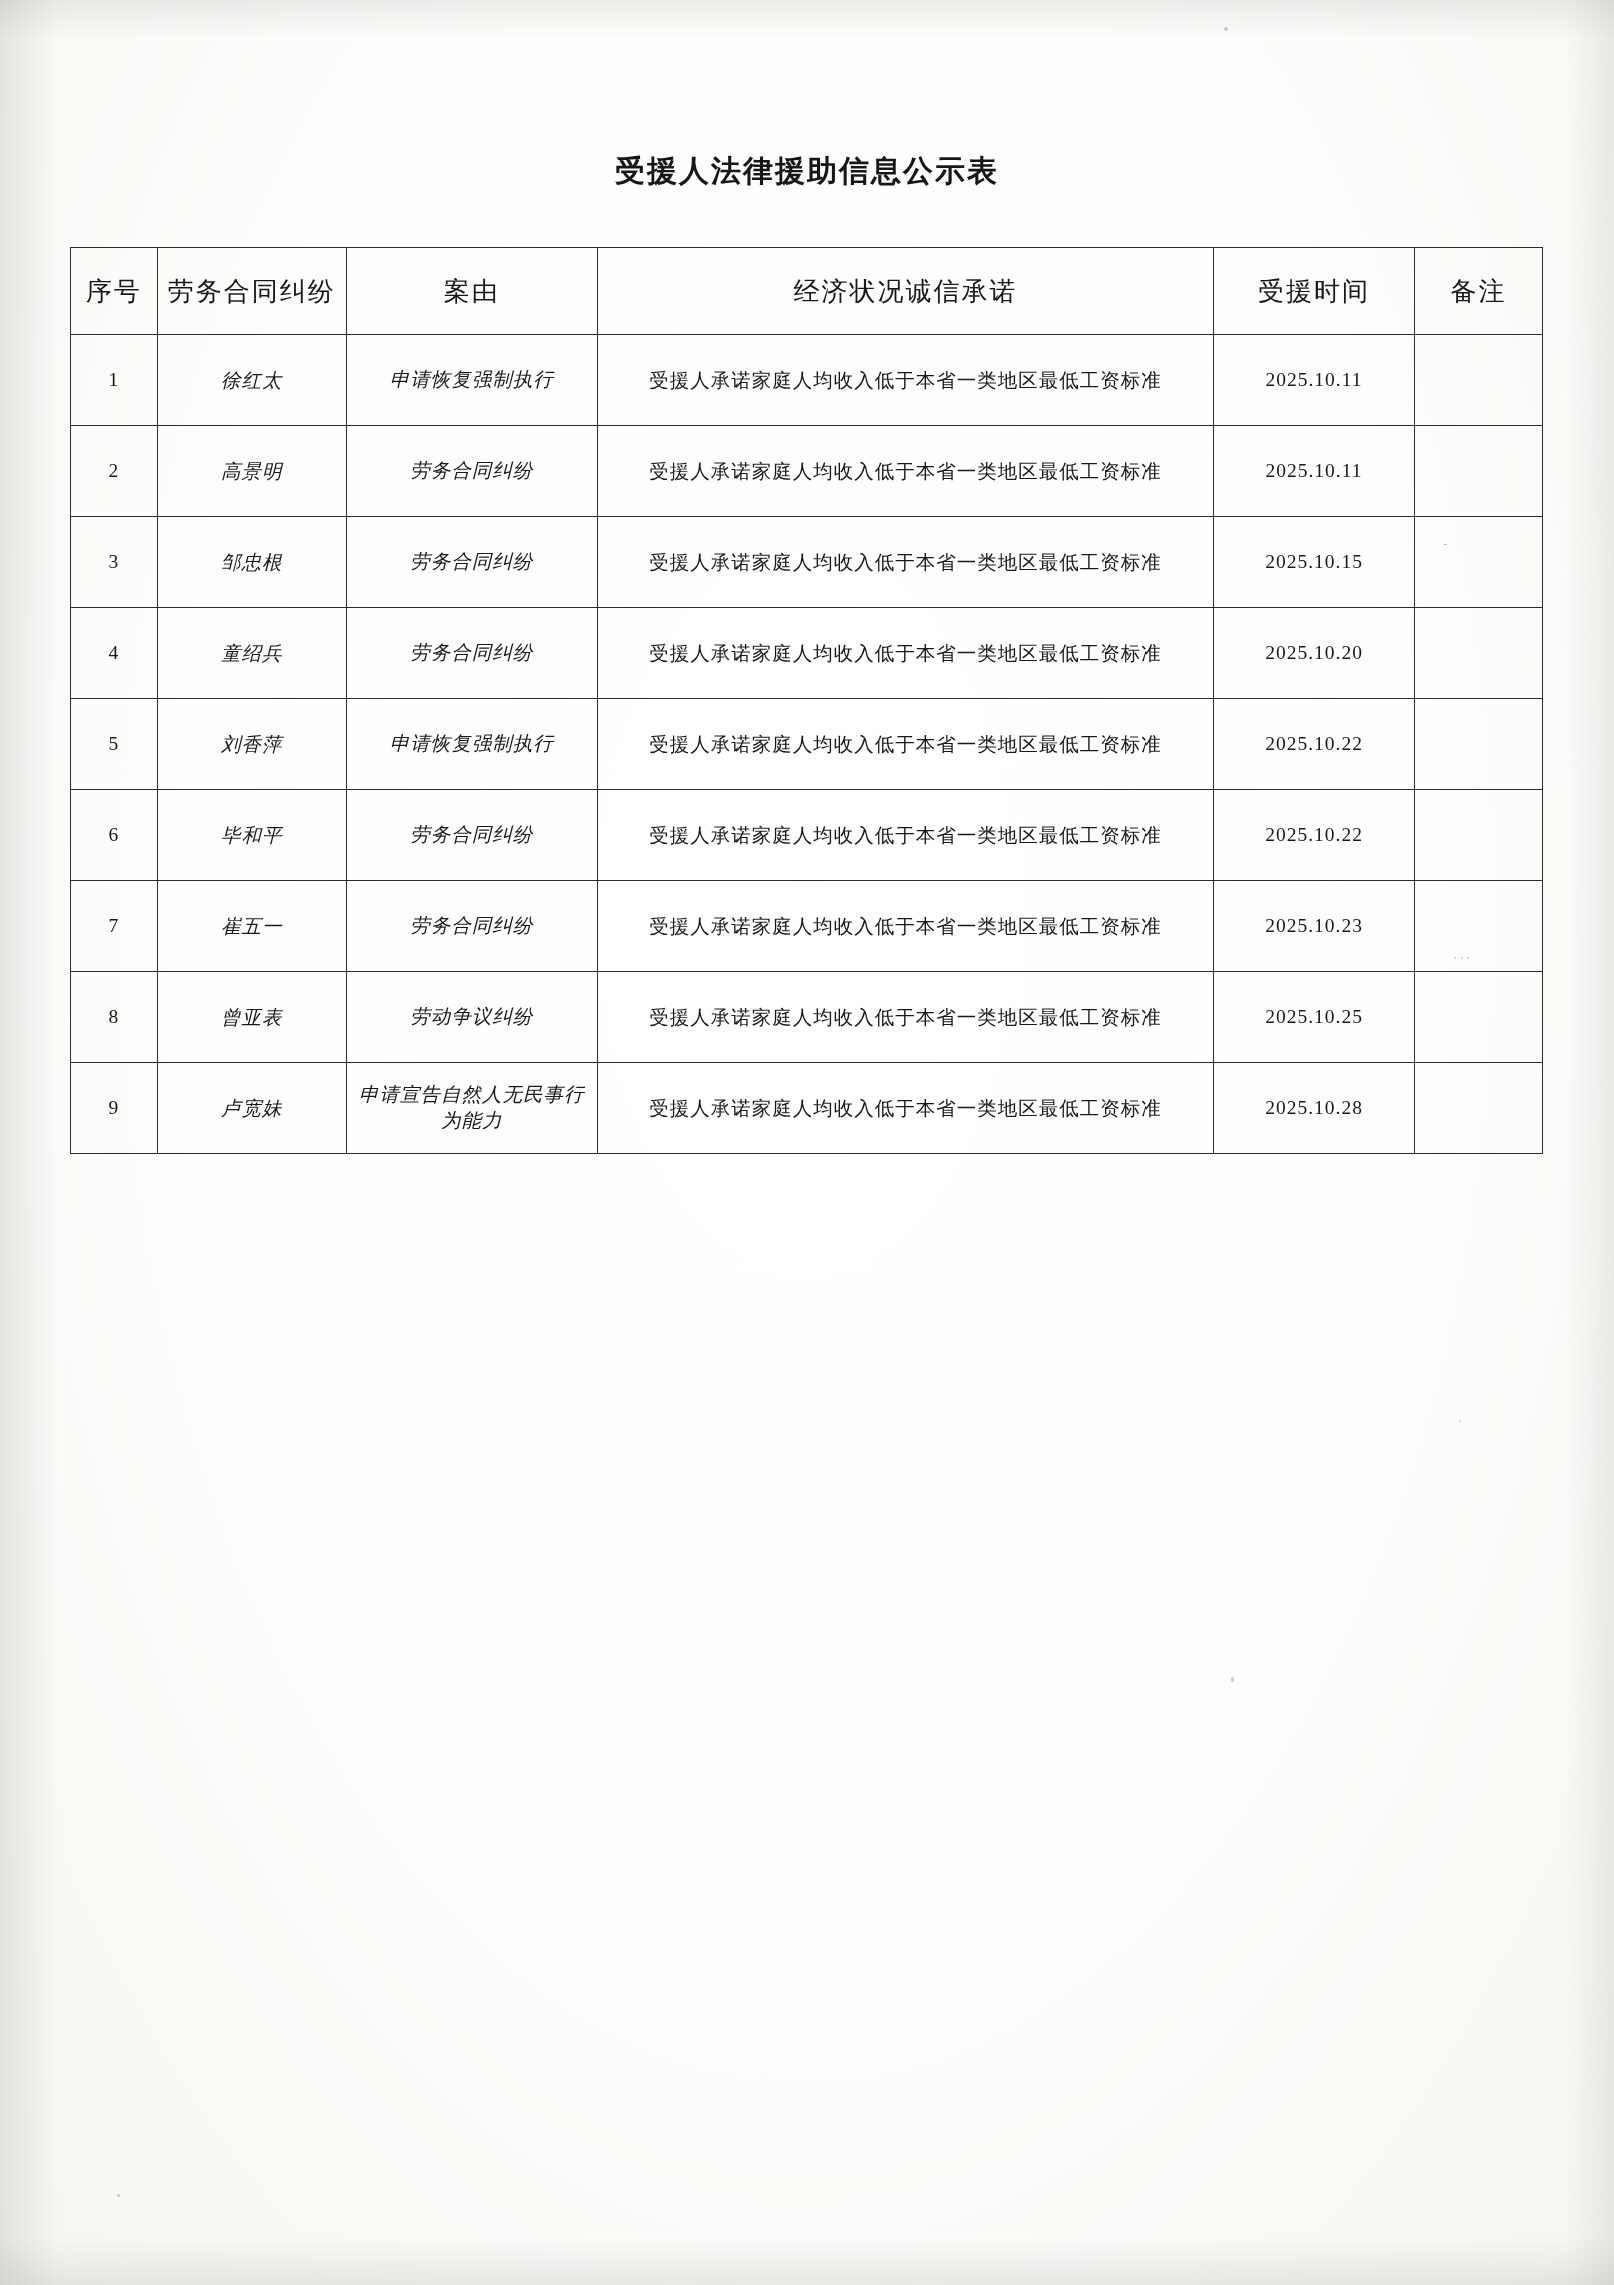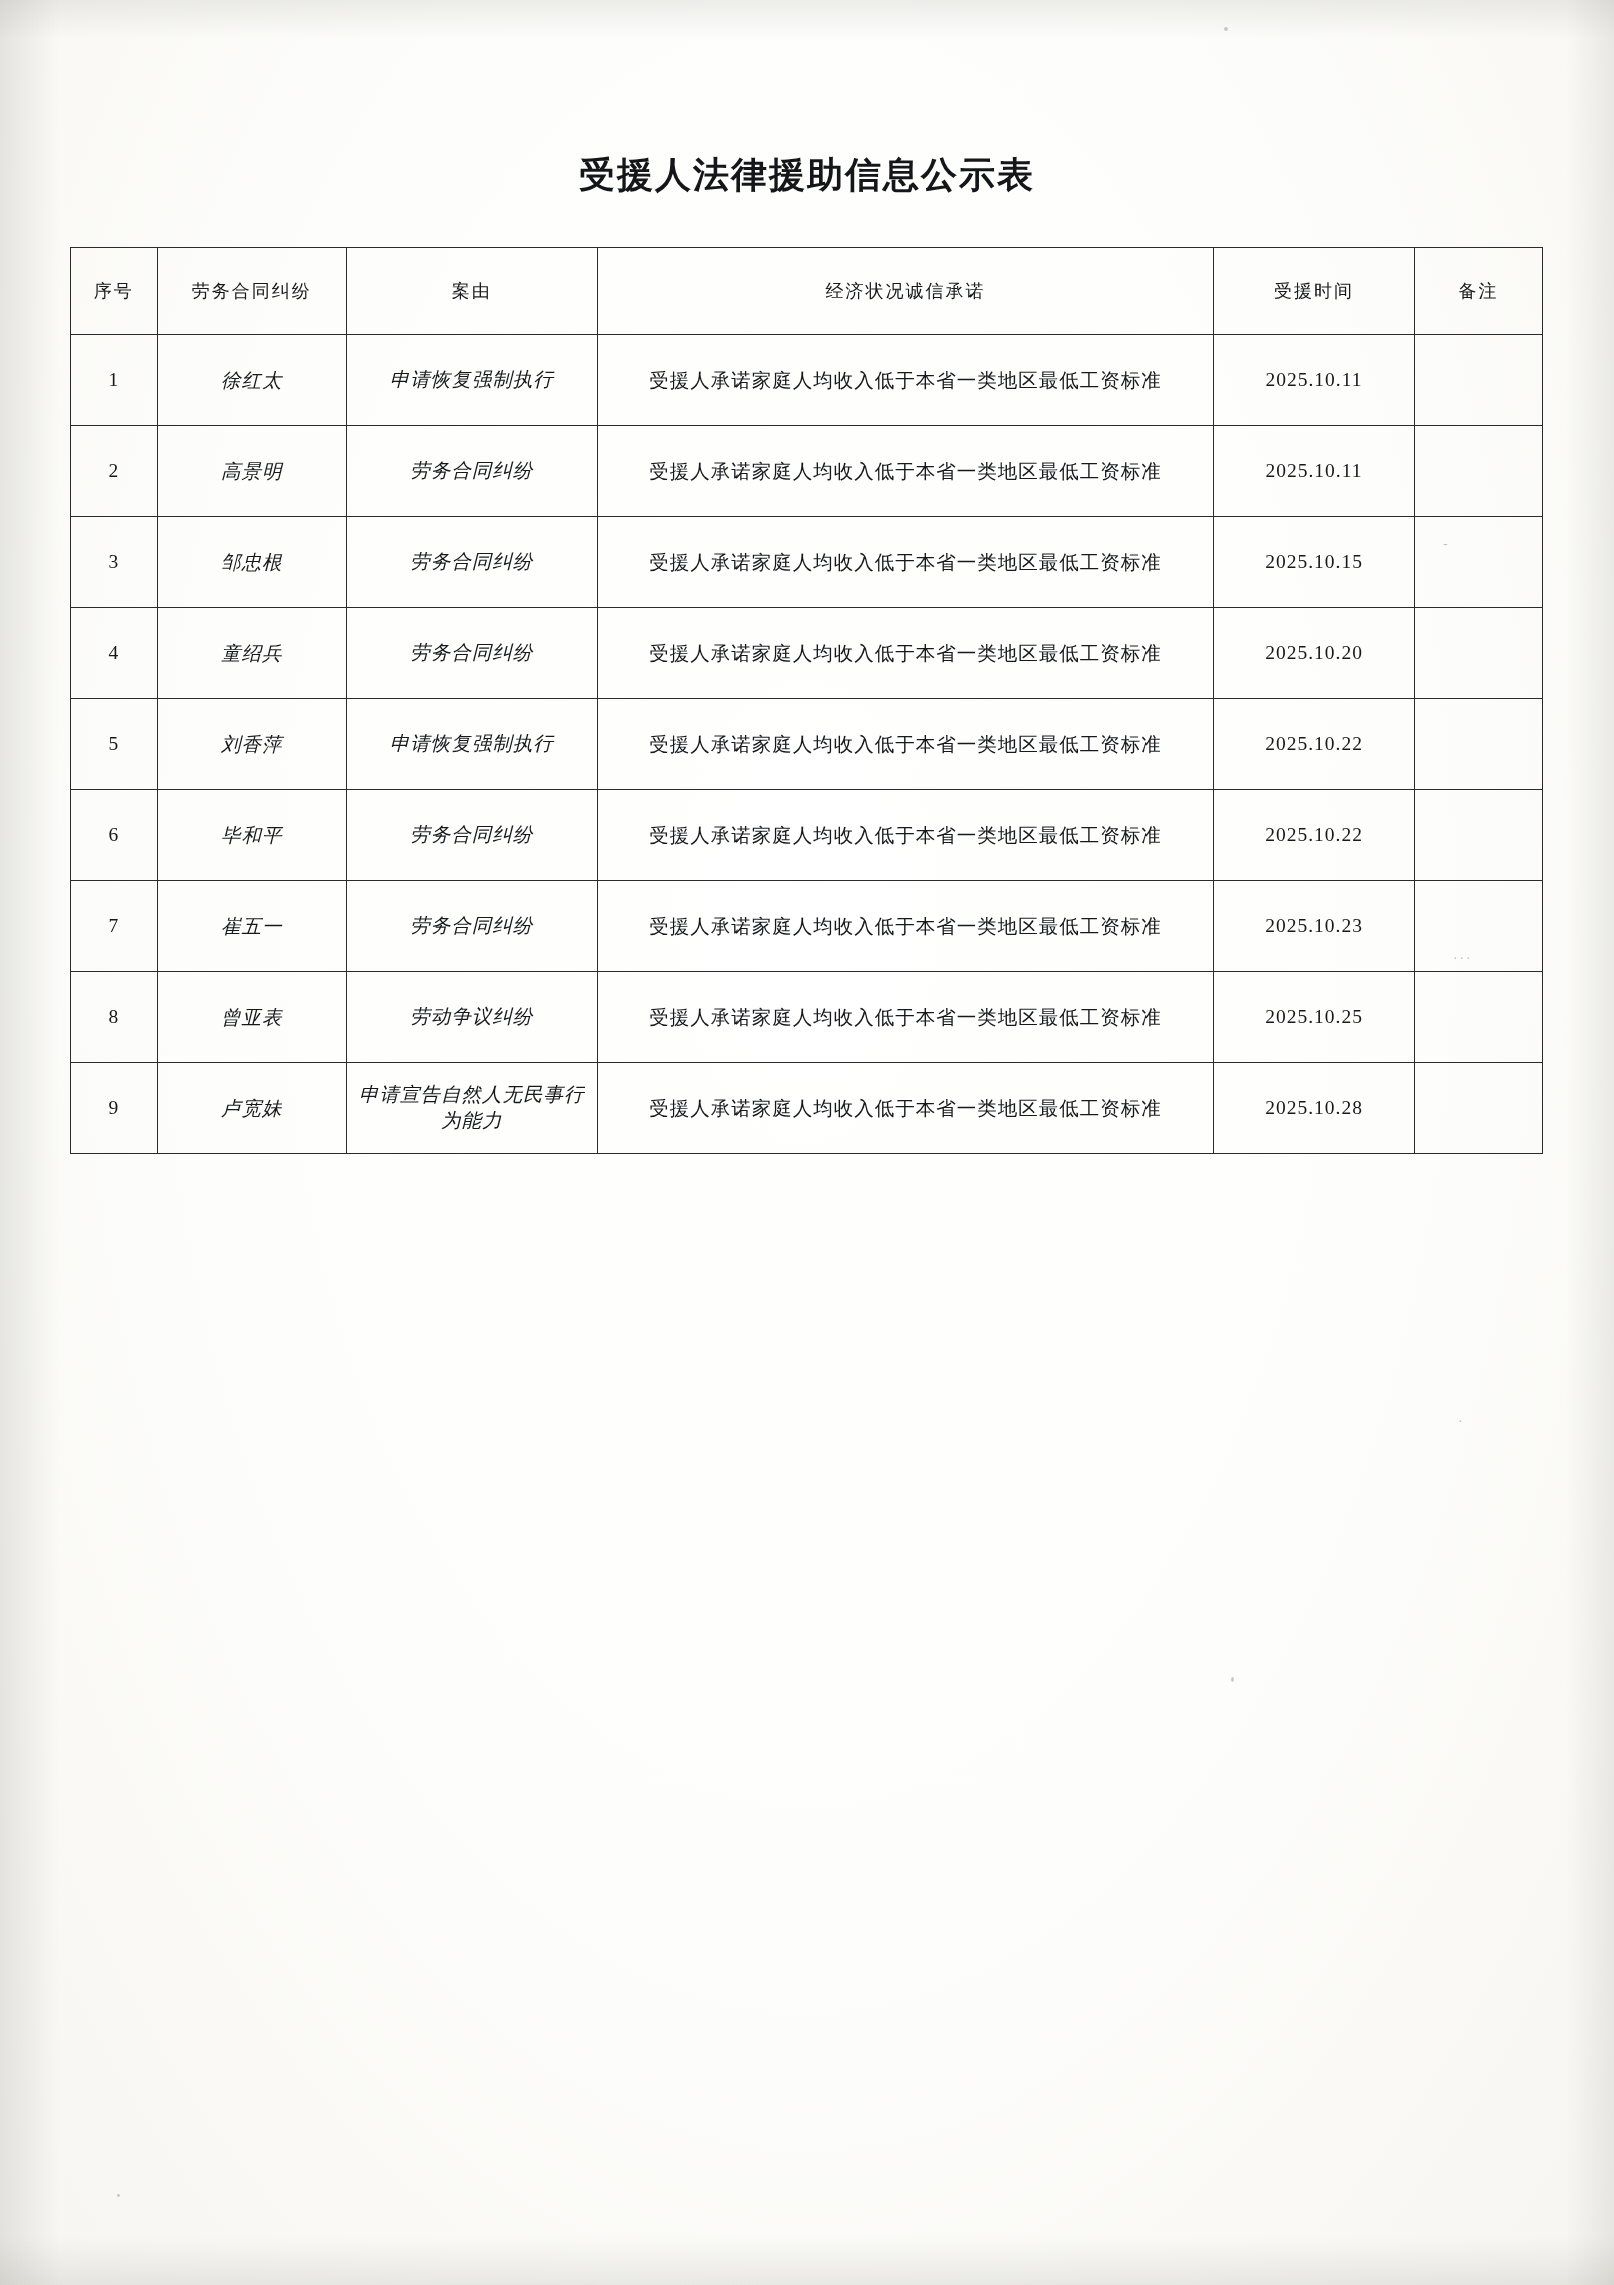--- a/index.html
+++ b/index.html
@@ -52,21 +52,21 @@
     background: linear-gradient(to top, rgba(120,120,110,0.14), rgba(255,255,255,0));
     pointer-events: none;
   }
 
   .doc-title {
     position: absolute;
     top: 151px;
     left: 0;
     width: 100%;
     text-align: center;
-    font-size: 36px;
+    font-size: 30px;
     font-weight: bold;
     letter-spacing: 2px;
     color: #15161a;
     font-family: Liberation Sans, sans-serif;
   }
 
   .table-wrap {
     position: absolute;
     top: 247px;
     left: 70px;
@@ -81,21 +81,21 @@
   table.info-table th,
   table.info-table td {
     border: 1.5px solid #2b2b2b;
     text-align: center;
     vertical-align: middle;
     color: #17181c;
     padding: 0 3.9px;
   }
   table.info-table th {
     height: 86px;
-    font-size: 18px;
+    font-size: 26px;
     font-weight: normal;
     letter-spacing: 2px;
     font-family: "DejaVu Serif", "Liberation Serif", serif;
   }
   table.info-table td {
     height: 90px;
     font-size: 19.5px;
     letter-spacing: 1px;
   }
   td.c-idx {

